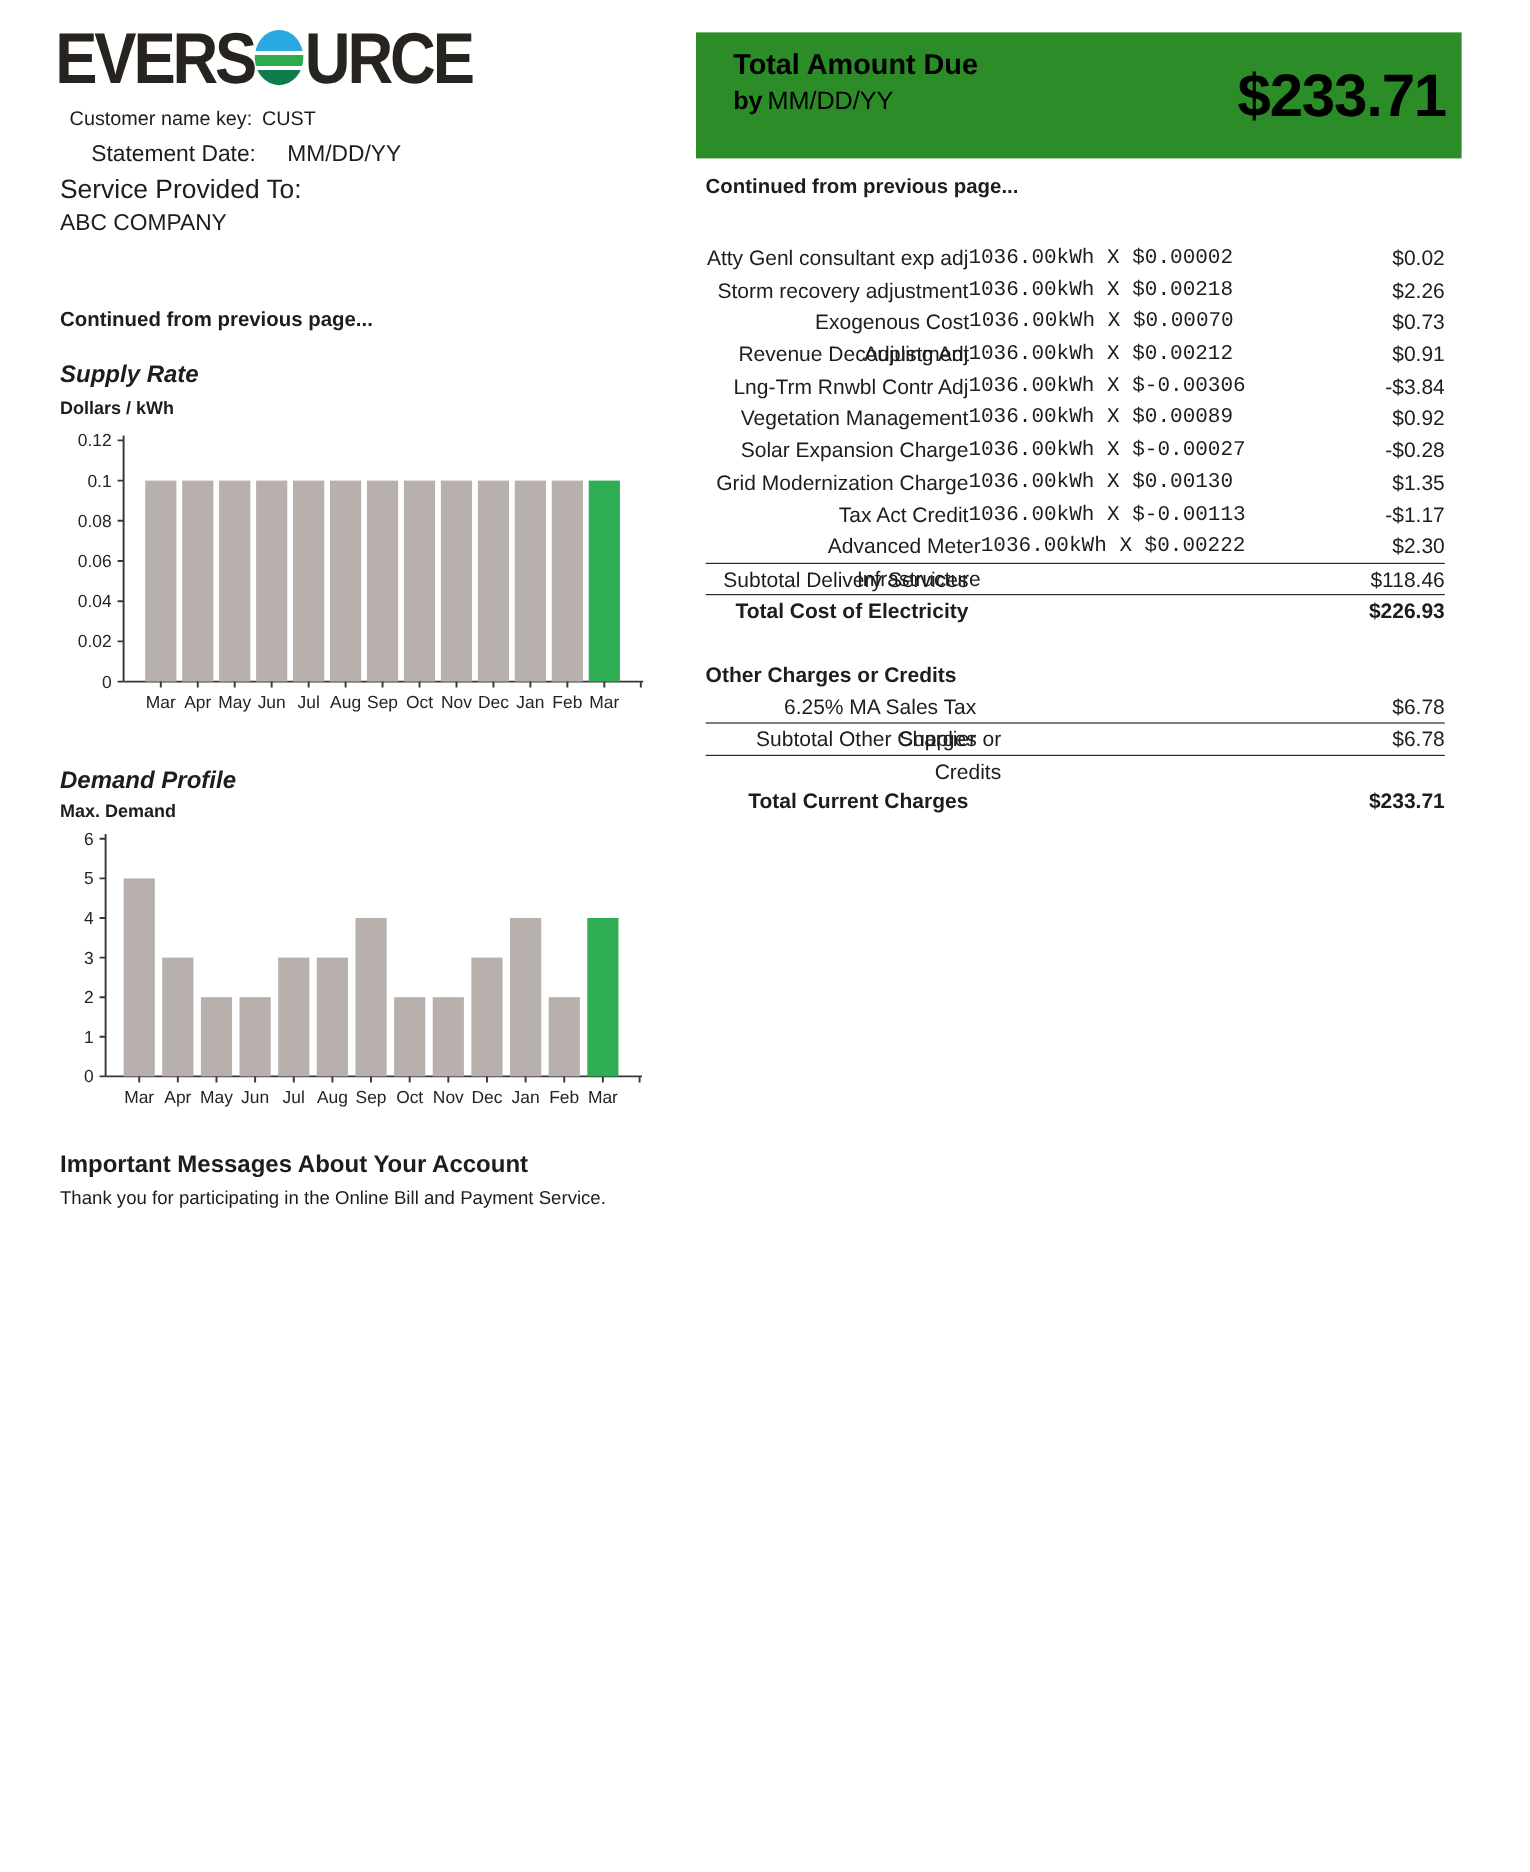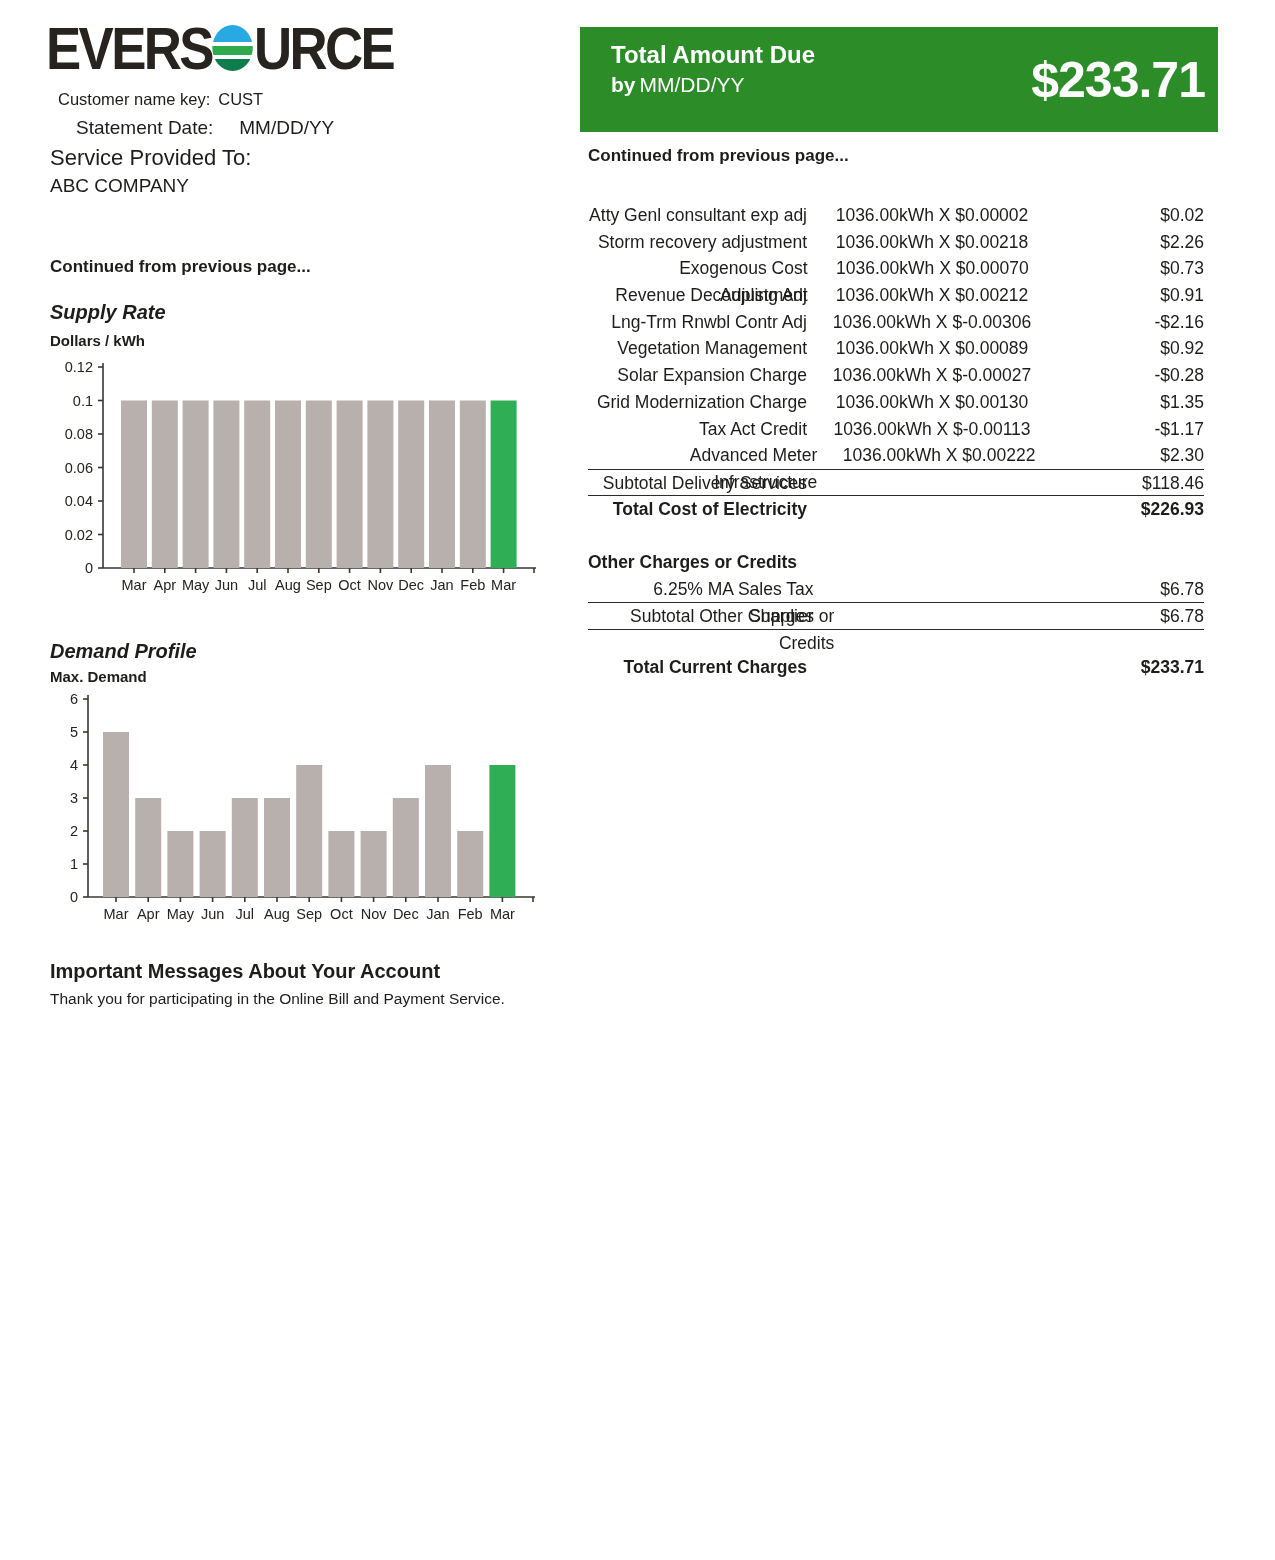--- a/index.html
+++ b/index.html
@@ -24,21 +24,21 @@
   .acct .l1 b { font-size:21px; margin-left:24px; letter-spacing:0.5px; }
   .acct .l2 { font-size:16.5px; margin-top:5px; }
   .acct .l2 span { margin-left:8px; }
   .acct .l3 { font-size:22px; margin-top:6px; }
   .acct .l3 span { font-size:19px; margin-left:26px; }
   .acct .l4 { font-size:22px; margin-top:7px; }
   .acct .l5 { font-size:19px; margin-top:7px; }
 
   
   .banner { position:absolute; left:580px; top:27px; width:638px; height:105px;
-            color:#ffffff; padding:13px 13px 0 31px; }
+            color:#000000; padding:13px 13px 0 31px; }
   .banner .t1 { font-size:24px; font-weight:700; line-height:1.25; }
   .banner .t2 { font-size:21px; margin-top:3px; }
   .banner .t2 .byb { font-weight:700; margin-right:4px; }
   .banner .amt { position:absolute; right:13px; top:50%; transform:translateY(-50%);
                  font-size:50px; font-weight:800; letter-spacing:-1px; }
 
   
   .cont-left { position:absolute; left:50px; top:257px; font-size:17px; font-weight:700; }
   .chart-title { position:absolute; left:50px; font-size:20px; font-weight:700;font-style:italic; }
   .chart-sub   { position:absolute; left:50px; font-size:15px; font-weight:700; }
@@ -47,21 +47,21 @@
   .messages { position:absolute; left:50px; top:960px; }
   .messages .mt { font-size:20px; font-weight:700; }
   .messages .mb { font-size:15.5px; margin-top:7px; }
 
   
   .rightcol { position:absolute; left:588px; top:140px; width:616px; }
   .cont-right { font-size:17px; font-weight:700; margin-top:6px; height:20px; }
   .rows { margin-top:36px; }
   .trow { display:flex; height:26.7px; line-height:26.7px; font-size:17.5px; }
   .trow .rl { flex:1 1 auto; text-align:right; }
-  .trow .rc { width:250px; text-align:center; }
+  .trow .rc { width:250px; text-align:left;font-family:Liberation Mono, monospace; }
   .trow .ra { width:147px; text-align:right; }
   .trow.subtotal { border-top:1.5px solid #2b2b2b; border-bottom:1.5px solid #2b2b2b; height:27px; line-height:27px; }
   .trow.boldrow { font-weight:700; height:27px; line-height:27px; }
   .other-header { font-size:17.5px; font-weight:700; margin-top:26px; height:27px; line-height:27px; }
   .trow.linebelow { border-bottom:1.5px solid #2b2b2b; height:27px; line-height:27px; }
   .trow.total-current { font-weight:700; margin-top:24px; height:27px; line-height:27px; }
 
   svg text { font-family:"Liberation Sans","DejaVu Sans",sans-serif; fill:#27231f; }
 </style>
 </head>
@@ -241,21 +241,21 @@
           <span class="ra">$0.73</span>
         </div>
         <div class="trow">
           <span class="rl">Revenue Decoupling Adj</span>
           <span class="rc">1036.00kWh X $0.00212</span>
           <span class="ra">$0.91</span>
         </div>
         <div class="trow">
           <span class="rl">Lng-Trm Rnwbl Contr Adj</span>
           <span class="rc">1036.00kWh X $-0.00306</span>
-          <span class="ra">-$2.16</span>
+          <span class="ra">-$3.84</span>
         </div>
         <div class="trow">
           <span class="rl">Vegetation Management</span>
           <span class="rc">1036.00kWh X $0.00089</span>
           <span class="ra">$0.92</span>
         </div>
         <div class="trow">
           <span class="rl">Solar Expansion Charge</span>
           <span class="rc">1036.00kWh X $-0.00027</span>
           <span class="ra">-$0.28</span>

